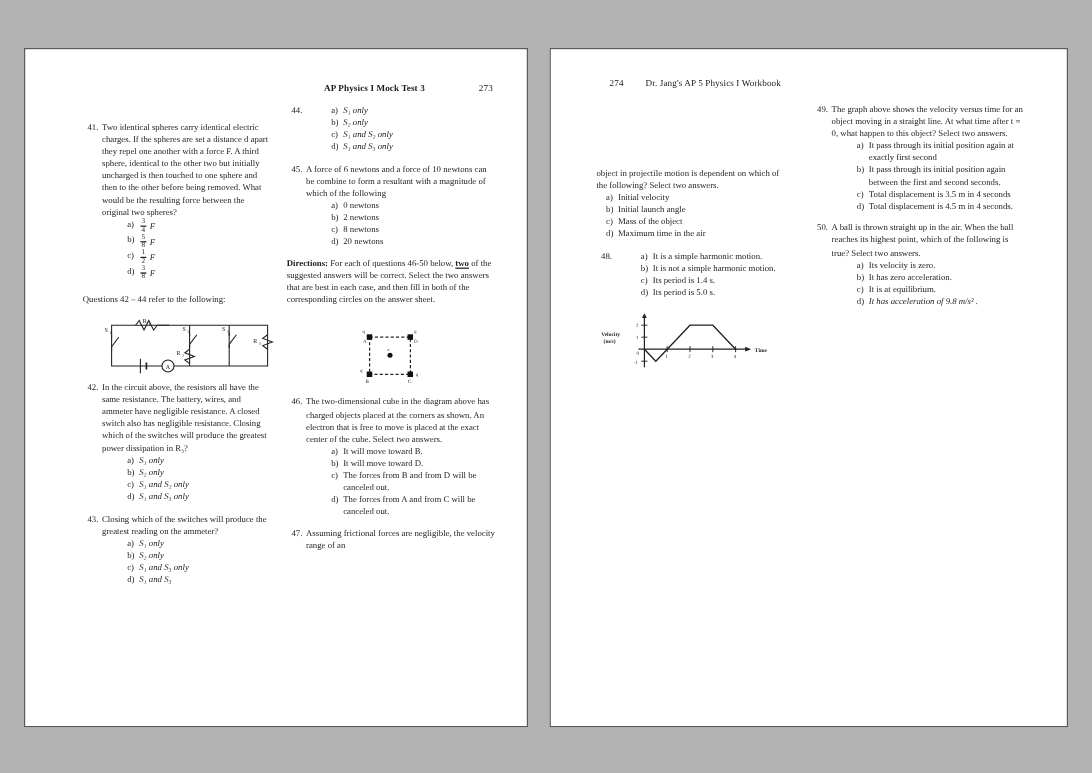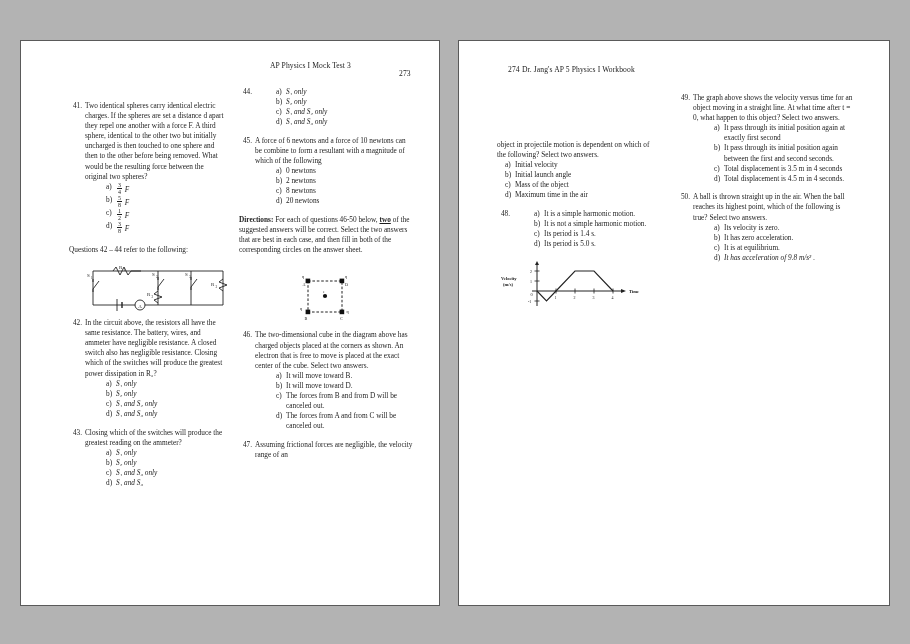--- a/index.html
+++ b/index.html
@@ -19,36 +19,36 @@
   .page-left{position:absolute;left:20px;top:40px;width:420px;height:566px;}
   .page-right{position:absolute;left:458px;top:40px;width:432px;height:566px;padding-left:18px;}
 
   .runhead{
     position:absolute;
     font-size:7.6px;
     color:#1b1b1b;
     letter-spacing:.1px;
     white-space:nowrap;
   }
-  .rh-left-title{left:249px;top:20px;}
+  .rh-left-title{left:249px;top:28px;font-weight:bold;}
   .rh-left-folio{left:378px;top:28px;}
   .rh-right-folio{left:49px;top:24px;}
-  .rh-right-title{left:63px;top:24px;}
+  .rh-right-title{left:79px;top:24px;}
 
   .col{
     position:absolute;
     font-size:7.3px;
     line-height:10.1px;
     color:#1d1d1d;
     text-align:left;
   }
   .c1{left:48px;top:60px;width:155px;}
   .c2{left:218px;top:46px;width:175px;}
   .c3{left:38px;top:52px;width:162px;}
-  .c4{left:218px;top:52px;width:178px;}
+  .c4{left:218px;top:45px;width:178px;}
 
   .q{position:relative;padding-left:16px;margin-bottom:8.5px;}
   .q > .num{position:absolute;left:0;top:0;width:13px;text-align:right;}
   .q .body{display:block;}
   .choices{margin:0;padding:0;list-style:none;margin-left:21px;margin-top:0px;}
   .choices li{position:relative;padding-left:10px;}
   .choices li .lbl{position:absolute;left:0;top:0;}
   .cont{margin-bottom:8.5px;}
   .directions{margin-bottom:18px;}
   .directions b{font-weight:bold;}

